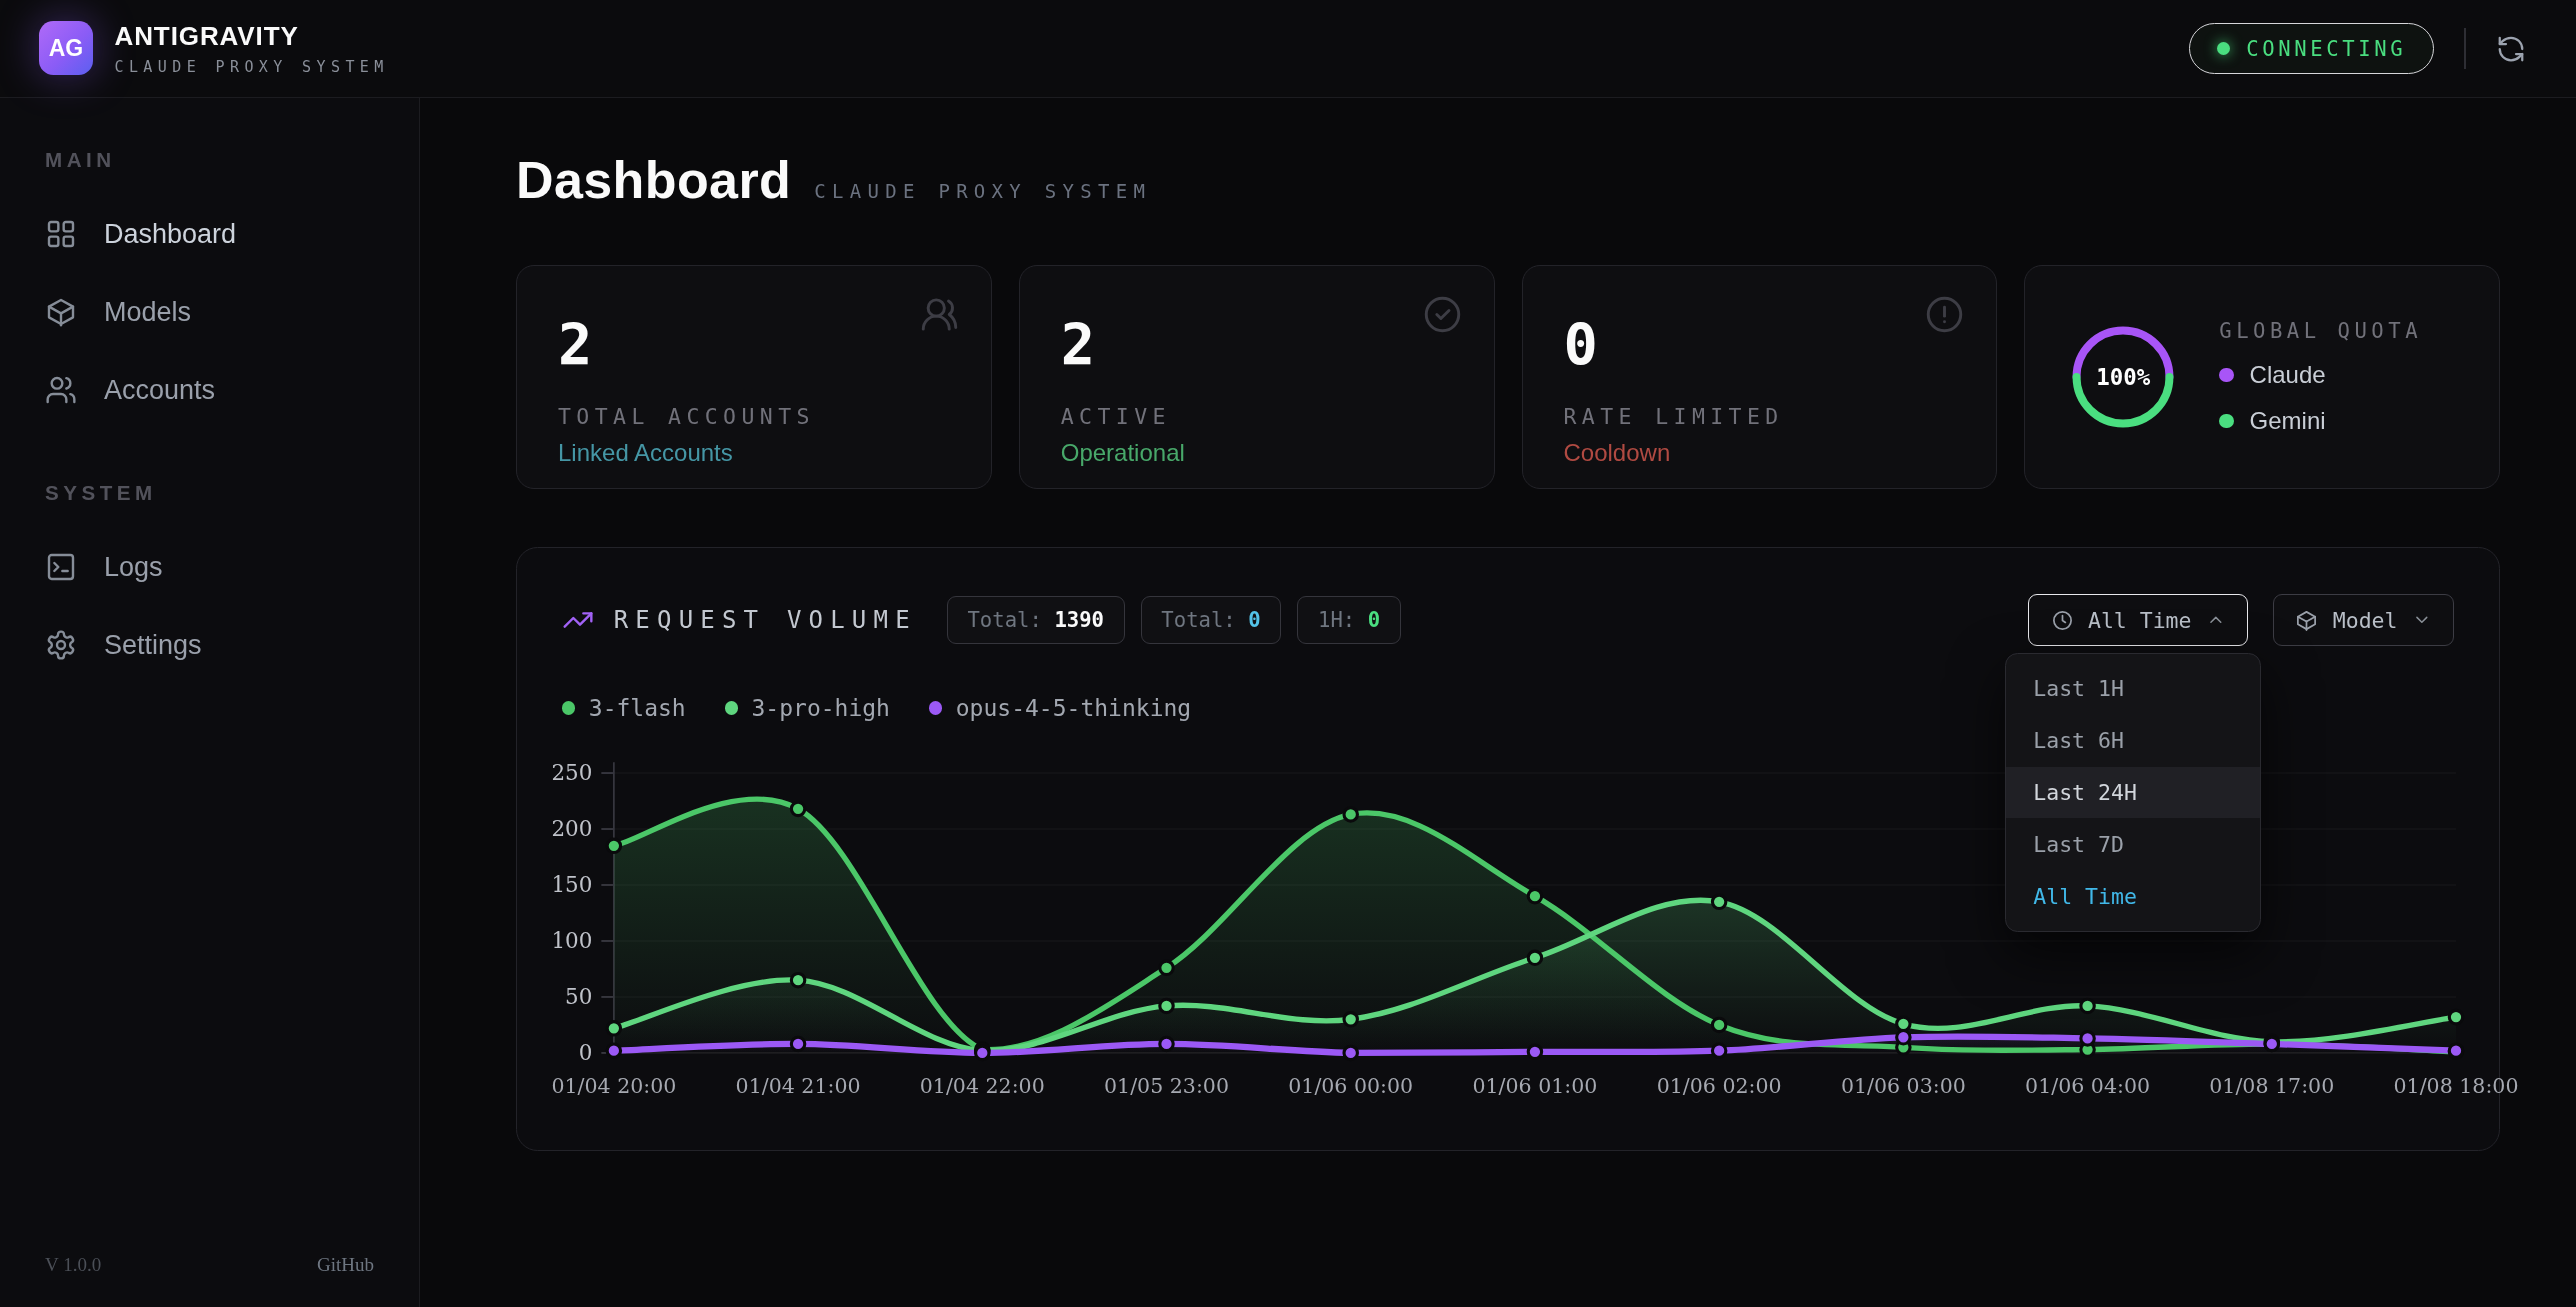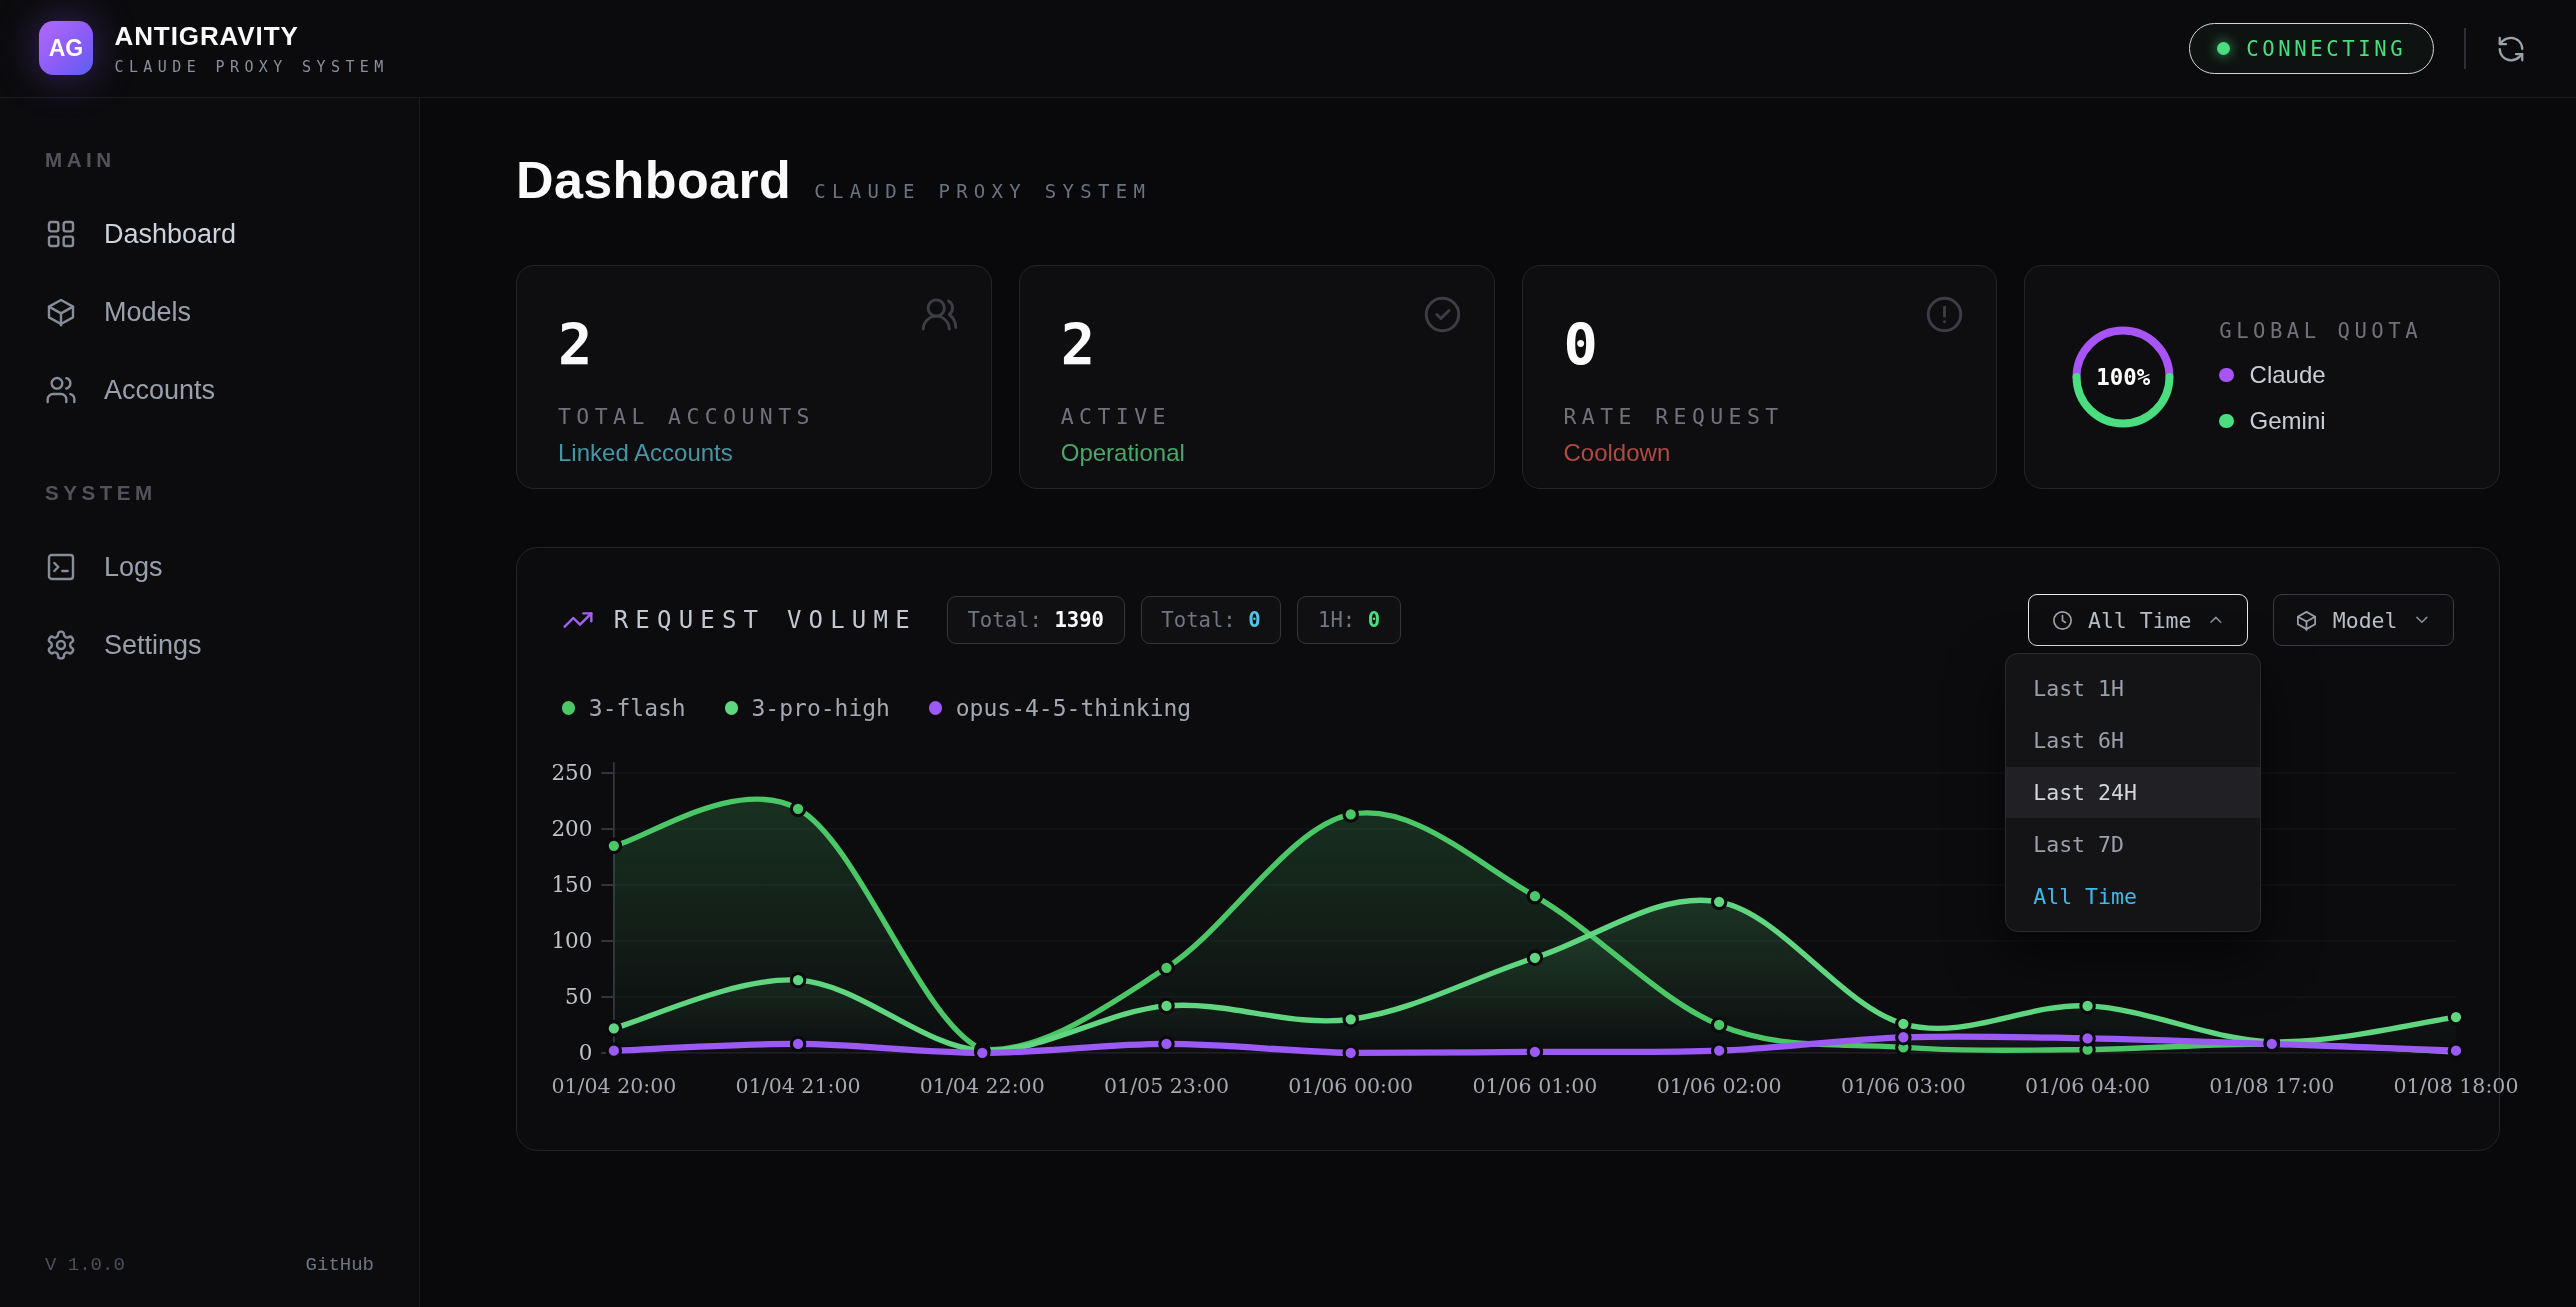--- a/index.html
+++ b/index.html
@@ -1,21 +1,21 @@
 <!DOCTYPE html>
 <html style="font-size:14.3px"><head>
 <meta charset="utf-8">
 <style>
   * { margin:0; padding:0; box-sizing:border-box; }
   html,body { width:2576px; height:1308px; }
   body {
     background:#09090b; color:#e4e4e7; overflow:hidden; position:relative;
     font-family:"Liberation Sans", sans-serif;
   }
-  .mono { font-family:Liberation Mono, monospace;margin-top:34px; }
+  .mono { font-family:Liberation Serif, serif;margin-top:34px; }
 
   
   .app-header {
     position:absolute; top:0; left:0; width:2576px; height:98px;
     background:#0b0b0d; border-bottom:1.8px solid #1c1c20;
     display:flex; align-items:center; justify-content:space-between;
     padding:0 50px 0 39px; z-index:20;
   }
   .brand { display:flex; align-items:center; gap:21.5px; }
   .logo {
@@ -245,21 +245,21 @@
      </div><div class="card">
        <div class="stat-value">2</div>
        <div class="stat-label">ACTIVE</div>
        <div class="stat-sub" style="color:#48a86a">Operational</div>
        <span class="card-icon"><svg viewBox="0 0 24 24" width="39" height="39" fill="none" stroke="currentColor" stroke-width="1.8" stroke-linecap="round" stroke-linejoin="round">
               <circle cx="12" cy="12" r="10"></circle>
               <path d="m8.5 12 2.5 2.5 5-5"></path>
             </svg></span>
      </div><div class="card">
        <div class="stat-value">0</div>
-       <div class="stat-label">RATE REQUEST</div>
+       <div class="stat-label">RATE LIMITED</div>
        <div class="stat-sub" style="color:#b04a42">Cooldown</div>
        <span class="card-icon"><svg viewBox="0 0 24 24" width="39" height="39" fill="none" stroke="currentColor" stroke-width="1.8" stroke-linecap="round" stroke-linejoin="round">
               <circle cx="12" cy="12" r="10"></circle>
               <line x1="12" y1="7.5" x2="12" y2="13"></line>
               <line x1="12" y1="16.5" x2="12.01" y2="16.5"></line>
             </svg></span>
      </div></div>
     <div class="card quota-card">
       <div class="ring-wrap">
         <svg viewBox="0 0 130 130" fill="none">

